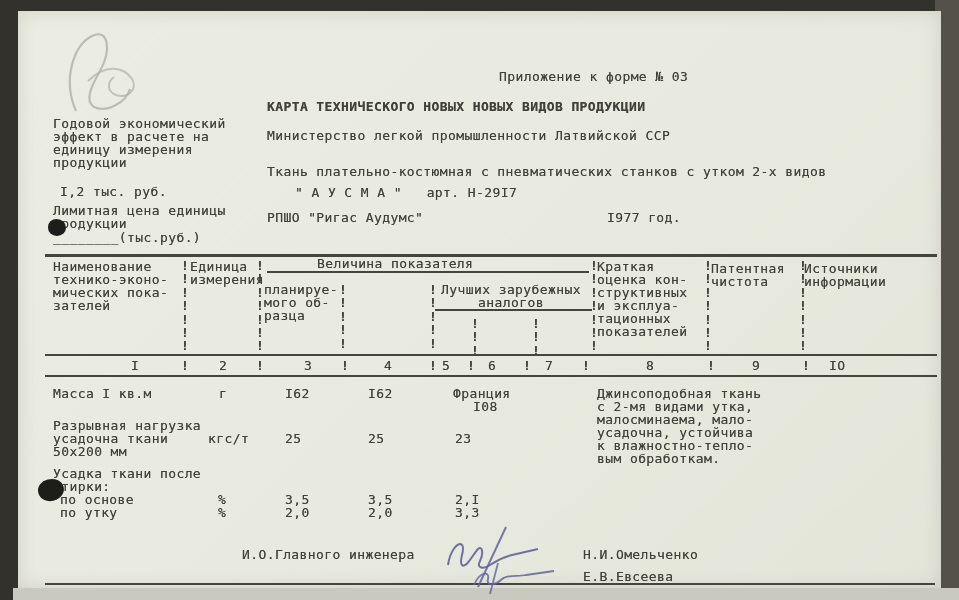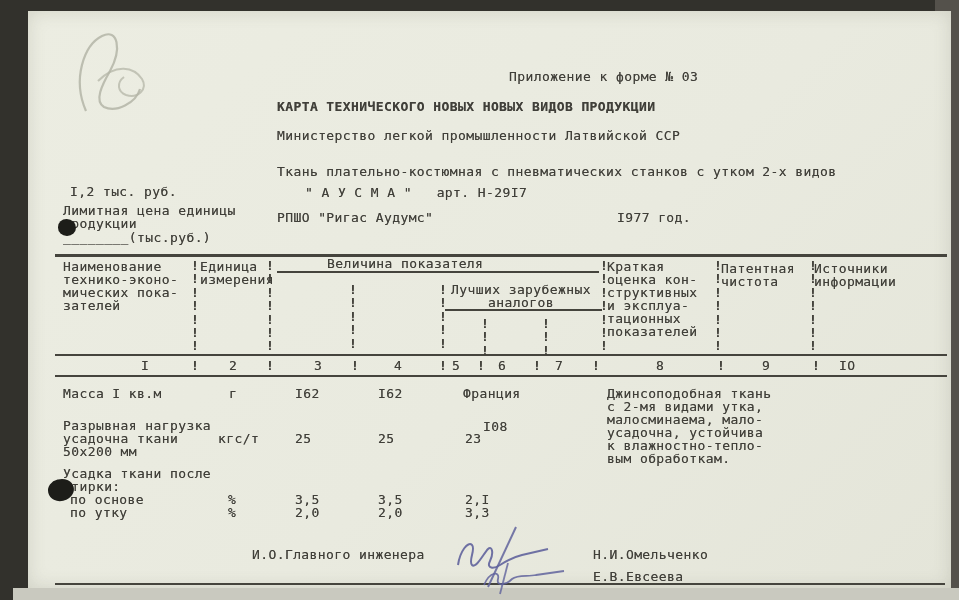--- a/index.html
+++ b/index.html
@@ -7,21 +7,21 @@
     --ink:#403f39;
     --frame:#32312c;
     --sig:#60639c;
   }
   html,body{margin:0;padding:0;}
   body{font-family:"DejaVu Sans Mono","Liberation Mono",monospace;}
   .scan{position:relative;width:959px;height:600px;background:var(--frame);overflow:hidden;}
   .edge-right{position:absolute;top:0;right:0;width:24px;height:588px;background:#54514b;}
   .edge-bottom{position:absolute;left:13px;top:588px;width:946px;height:12px;background:#c9c9bf;}
   .paper{
-    position:absolute;left:28px;top:11px;width:923px;height:577px;
+    position:absolute;left:18px;top:11px;width:923px;height:577px;
     background:linear-gradient(135deg,#ecede2 0%,#e9eadf 55%,#e4e5d9 100%);
     box-shadow:inset 0 0 18px rgba(90,90,70,.18);
   }
   .t{
     position:absolute;white-space:pre;color:var(--ink);
     font-size:13px;line-height:13px;letter-spacing:.4px;
     text-shadow:0 0 .6px rgba(64,63,57,.65);
   }
   .bold{font-weight:bold;}
   .center{text-align:center;}
@@ -48,40 +48,47 @@
     </svg>
 
     <div class="t" style="left:481px;top:59px;">Приложение к форме № 03</div>
     <div class="t bold" style="left:249px;top:89px;">КАРТА ТЕХНИЧЕСКОГО НОВЫХ НОВЫХ ВИДОВ ПРОДУКЦИИ</div>
     <div class="t" style="left:249px;top:118px;">Министерство легкой промышленности Латвийской ССР</div>
     <div class="t" style="left:249px;top:154px;">Ткань плательно-костюмная с пневматических станков с утком 2-х видов</div>
     <div class="t" style="left:277px;top:175px;">" А У С М А "   арт. Н-29I7</div>
     <div class="t" style="left:249px;top:200px;">РПШО "Ригас Аудумс"</div>
     <div class="t" style="left:589px;top:200px;">I977 год.</div>
 
+    <div class="t" style="left:35px;top:106px;">Годовой экономический
+эффект в расчете на
+единицу измерения
+продукции</div>
     <div class="t" style="left:42px;top:174px;">I,2 тыс. руб.</div>
     <div class="t" style="left:35px;top:193px;">Лимитная цена единицы
 продукции</div>
     <div class="t" style="left:35px;top:220px;">________(тыс.руб.)</div>
     <div class="blot" style="left:30px;top:208px;width:18px;height:17px;"></div>
 
     <div class="hline" style="left:27px;top:243px;width:892px;height:3px;"></div>
     <div class="hline" style="left:249px;top:260px;width:322px;"></div>
     <div class="hline" style="left:417px;top:298px;width:157px;"></div>
     <div class="hline" style="left:27px;top:343px;width:892px;"></div>
     <div class="hline" style="left:27px;top:364px;width:892px;"></div>
     <div class="hline" style="left:27px;top:572px;width:890px;"></div>
 
     <div class="t" style="left:35px;top:249px;">Наименование
 технико-эконо-
 мических пока-
 зателей</div>
     <div class="t" style="left:172px;top:249px;">Единица
 измерения</div>
     <div class="t" style="left:299px;top:246px;">Величина показателя</div>
+    <div class="t" style="left:246px;top:272px;">планируе-
+мого об-
+разца</div>
     <div class="t center" style="left:415px;top:272px;width:156px;">Лучших зарубежных
 аналогов</div>
     <div class="t" style="left:579px;top:249px;">Краткая
 оценка кон-
 структивных
 и эксплуа-
 тационных
 показателей</div>
     <div class="t" style="left:693px;top:251px;">Патентная
 чистота</div>
@@ -158,21 +165,21 @@
     <div class="vsep" style="left:689px;top:348px;">!</div>
     <div class="t" style="left:734px;top:348px;">9</div>
     <div class="vsep" style="left:784px;top:348px;">!</div>
     <div class="t" style="left:811px;top:348px;">IO</div>
 
     <div class="t" style="left:35px;top:376px;">Масса I кв.м</div>
     <div class="t" style="left:201px;top:376px;">г</div>
     <div class="t" style="left:267px;top:376px;">I62</div>
     <div class="t" style="left:350px;top:376px;">I62</div>
     <div class="t" style="left:435px;top:376px;">Франция</div>
-    <div class="t" style="left:455px;top:389px;margin-top:20px;">I08</div>
+    <div class="t" style="left:455px;top:389px;">I08</div>
 
     <div class="t" style="left:35px;top:408px;">Разрывная нагрузка
 усадочна ткани
 50х200 мм</div>
     <div class="t" style="left:190px;top:421px;">кгс/т</div>
     <div class="t" style="left:267px;top:421px;">25</div>
     <div class="t" style="left:350px;top:421px;">25</div>
     <div class="t" style="left:437px;top:421px;">23</div>
 
     <div class="t" style="left:35px;top:456px;">Усадка ткани после

